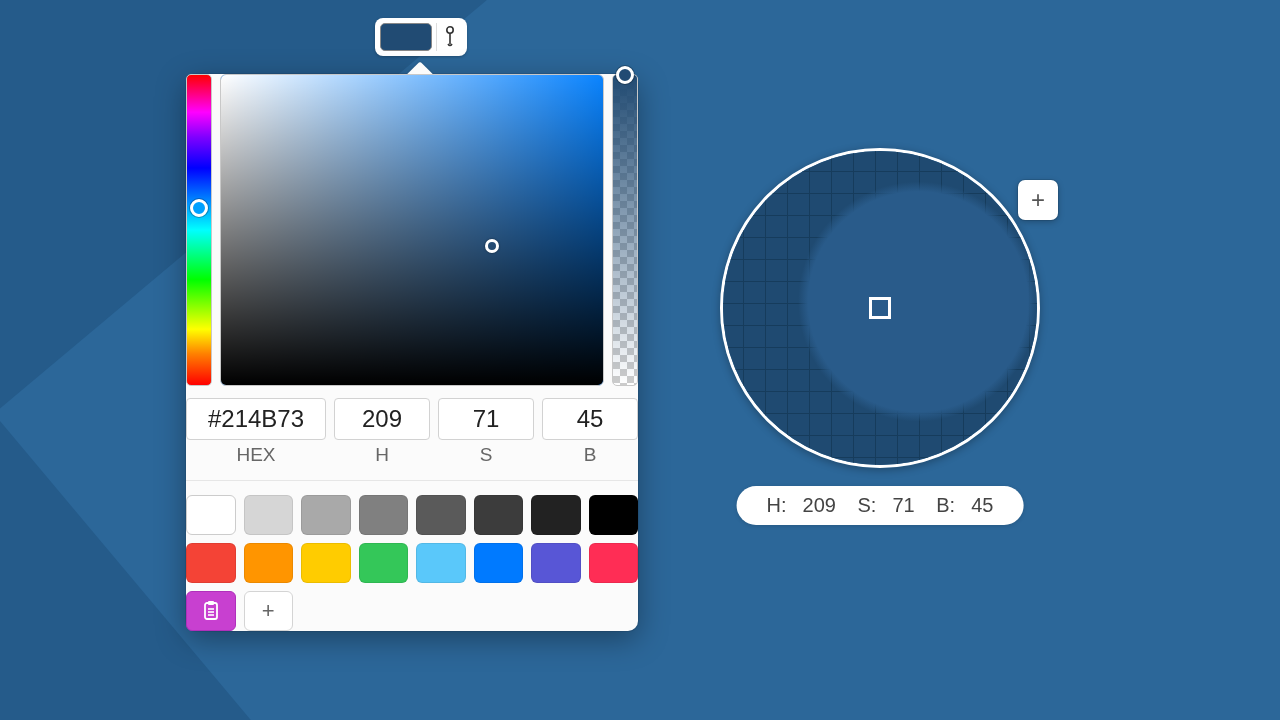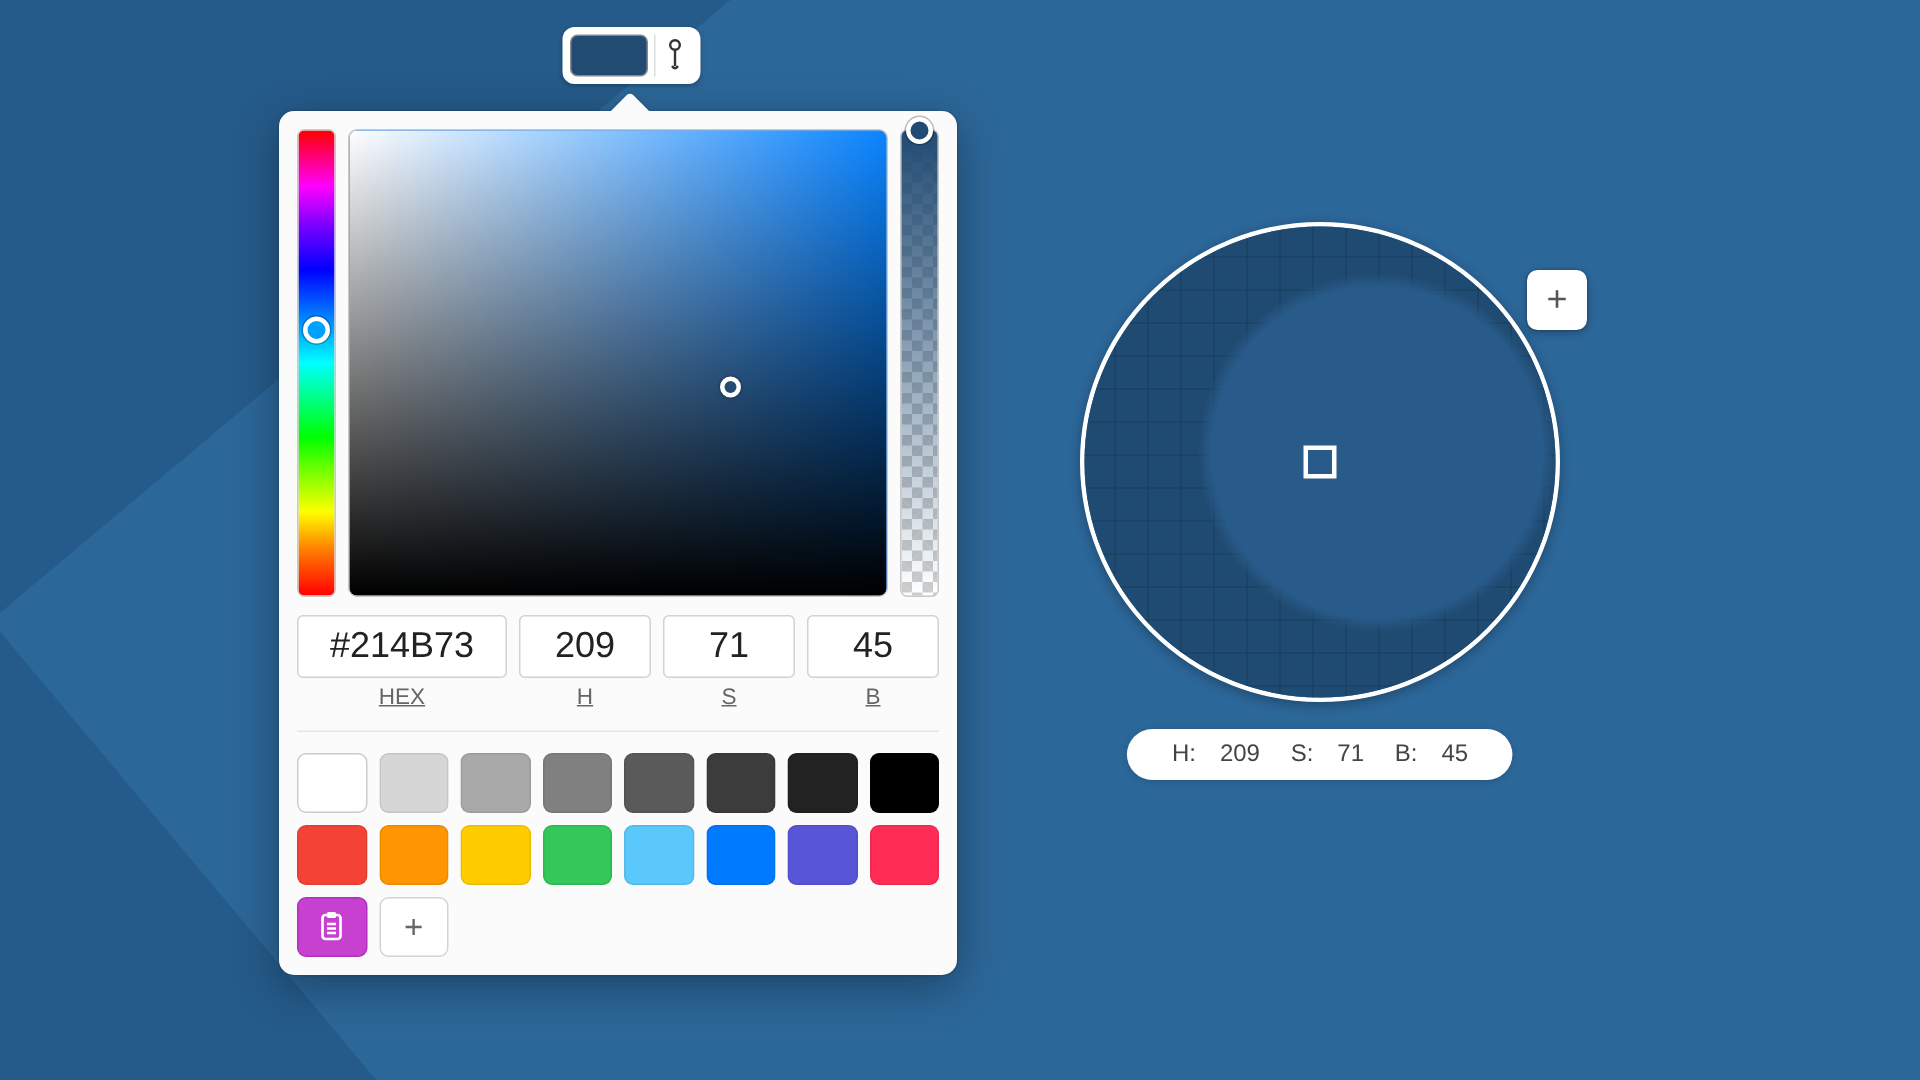--- a/index.html
+++ b/index.html
@@ -51,21 +51,20 @@
   }
 
   
   .popover{
     position:absolute;
     left:186px; top:74px;
     width:452px;
     background:#fbfbfb;
     border-radius:10px;
     box-shadow:0 8px 30px rgba(0,0,0,.35), 0 0 0 1px rgba(0,0,0,.08);
-    padding:12px;
   }
   .popover::before{
     content:"";
     position:absolute;
     top:-9px; left:225px;
     width:18px; height:18px;
     background:#fbfbfb;
     transform:rotate(45deg);
     box-shadow:-1px -1px 1px rgba(0,0,0,.06);
     border-top-left-radius:3px;
@@ -169,23 +168,22 @@
     background:#fff;
     border:1px solid #d2d2d2;
     border-radius:4px;
     font-size:24px;
     text-align:center;
     padding:6px 4px;
     color:#222;
   }
   .vallbl{
     margin-top:4px;
-    font-size:15px;
+    font-size:19px;
     color:#666;
-    text-decoration:underline;
   }
 
   
   .grid{
     display:grid;
     grid-template-columns:repeat(8,1fr);
     gap:8px;
     margin-top:14px;
   }
   .cell{
@@ -244,21 +242,21 @@
     display:flex; align-items:center; justify-content:center;
     font-size:24px; color:#555;
   }
   .loupe-readout{
     position:absolute;
     left:50%; top:calc(100% + 18px);
     transform:translateX(-50%);
     background:#fff;
     border-radius:999px;
     padding:8px 22px;
-    font-size:16px;
+    font-size:20px;
     color:#444;
     white-space:nowrap;
     box-shadow:0 1px 4px rgba(0,0,0,.15);
     font-feature-settings:"tnum";
   }
   .loupe-readout span{ margin:0 8px; }
 </style>
 </head>
 <body>
 

